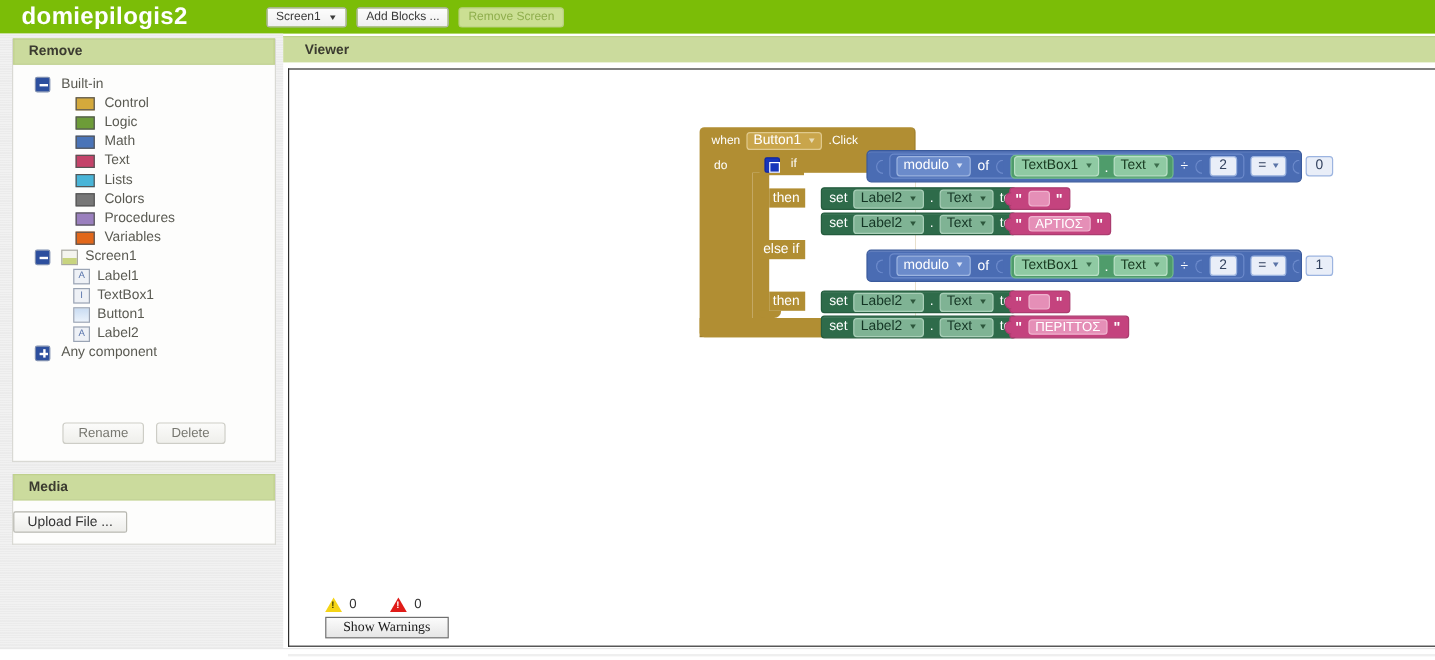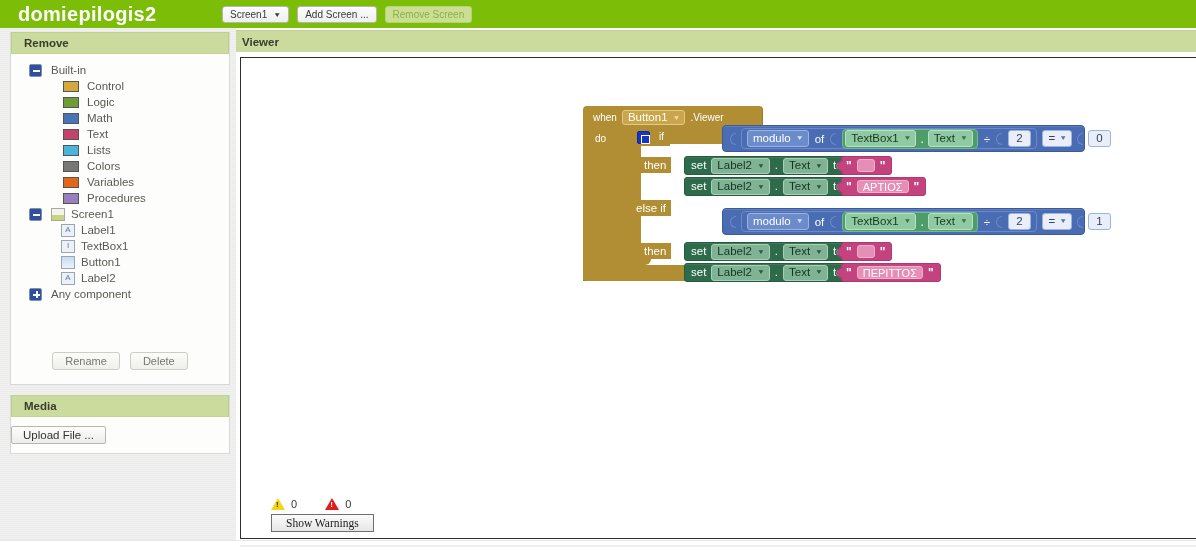--- a/index.html
+++ b/index.html
@@ -158,21 +158,21 @@
   
   #viewer-head {
     position: absolute; left: 236px; top: 30px;
     width: 960px; height: 22px;
     background: #cbdb9d;
     border-top: 1px solid #bfd08c;
     color: #3b3b30;
     font-weight: bold;
     font-size: 11.5px;
     display: flex; align-items: center;
-    padding-left: 6px;
+    padding-left: 18px;
   }
   #viewer-body {
     position: absolute; left: 240px; top: 57px;
     width: 956px; height: 482px;
     background: #ffffff;
     border: 1px solid #2d2d2d;
     border-right: none;
     overflow: hidden;
   }
 
@@ -447,21 +447,21 @@
 </style>
 </head>
 <body>
 
 <div id="topbar">
   <div id="project-title">domiepilogis2</div>
   <div class="tb-btn">
     <span>Screen1</span>
     <span class="caret">▼</span>
   </div>
-  <div class="tb-btn">Add Screen ...</div>
+  <div class="tb-btn">Add Blocks ...</div>
   <div class="tb-btn disabled">Remove Screen</div>
 </div>
 
 <div id="left-col">
 
   <div class="panel">
     <div class="panel-head">Remove</div>
     <div id="blocks-panel-body">
 
       <div class="tree-row">
@@ -487,26 +487,26 @@
       </div>
       <div class="tree-row lvl2">
         <span class="swatch" style="background:#49b5d8"></span>
         <span class="tlabel">Lists</span>
       </div>
       <div class="tree-row lvl2">
         <span class="swatch" style="background:#777777"></span>
         <span class="tlabel">Colors</span>
       </div>
       <div class="tree-row lvl2">
+        <span class="swatch" style="background:#9a7fbe"></span>
+        <span class="tlabel">Procedures</span>
+      </div>
+      <div class="tree-row lvl2">
         <span class="swatch" style="background:#e2671a"></span>
         <span class="tlabel">Variables</span>
-      </div>
-      <div class="tree-row lvl2">
-        <span class="swatch" style="background:#9a7fbe"></span>
-        <span class="tlabel">Procedures</span>
       </div>
 
       <div class="tree-row">
         <span class="toggle"></span>
         <span class="compicon screen"></span>
         <span class="tlabel">Screen1</span>
       </div>
 
       <div class="tree-row lvl2b">
         <span class="compicon">A</span>
@@ -550,21 +550,21 @@
 <div id="viewer-body">
   <div id="blocks-canvas">
 
     <div class="blk" id="when-block">
       <div id="when-header">
         <span class="kw">when</span>
         <span class="fielddrop">
           <span>Button1</span>
           <span class="caret">▼</span>
         </span>
-        <span class="kw">.Viewer</span>
+        <span class="kw">.Click</span>
       </div>
 
       <div id="brown-inner-cut"></div>
       <div id="brown-rail"></div>
 
       <div id="do-row">
         <span class="kw">do</span>
       </div>
 
       <div id="brown-notch"></div>

